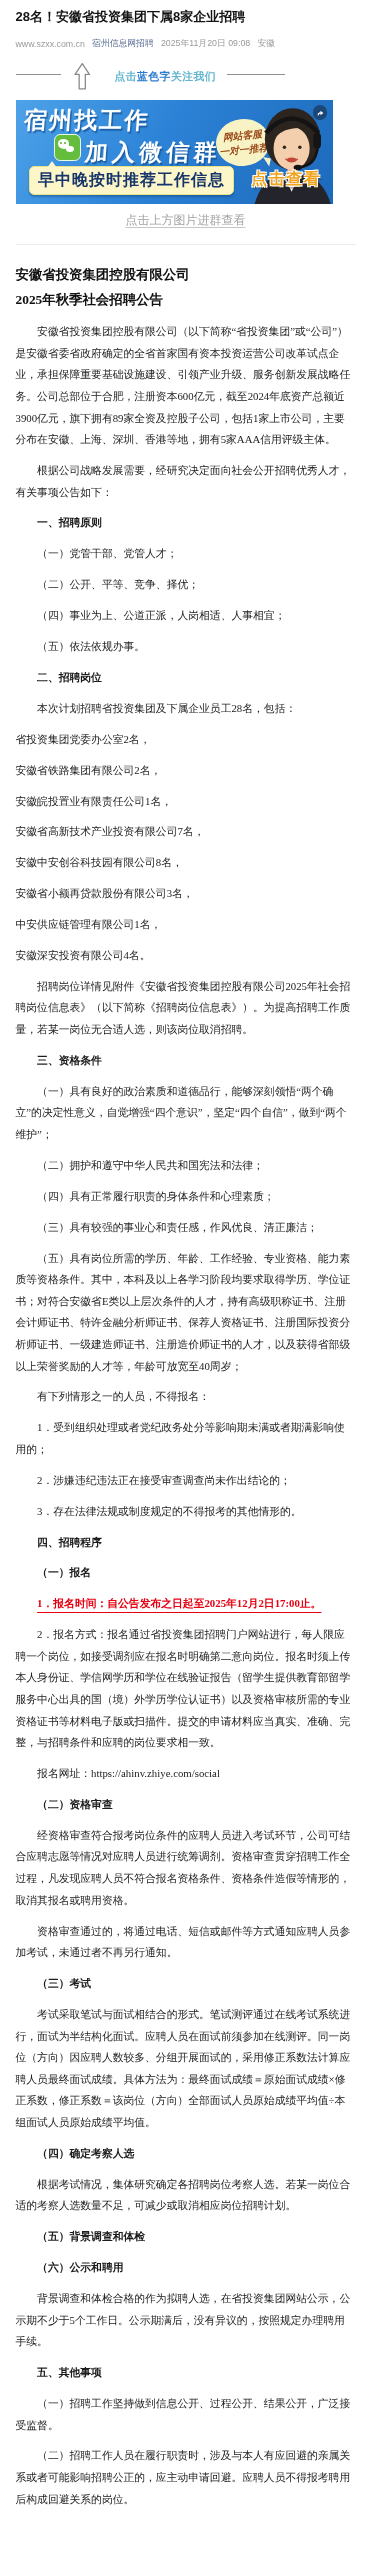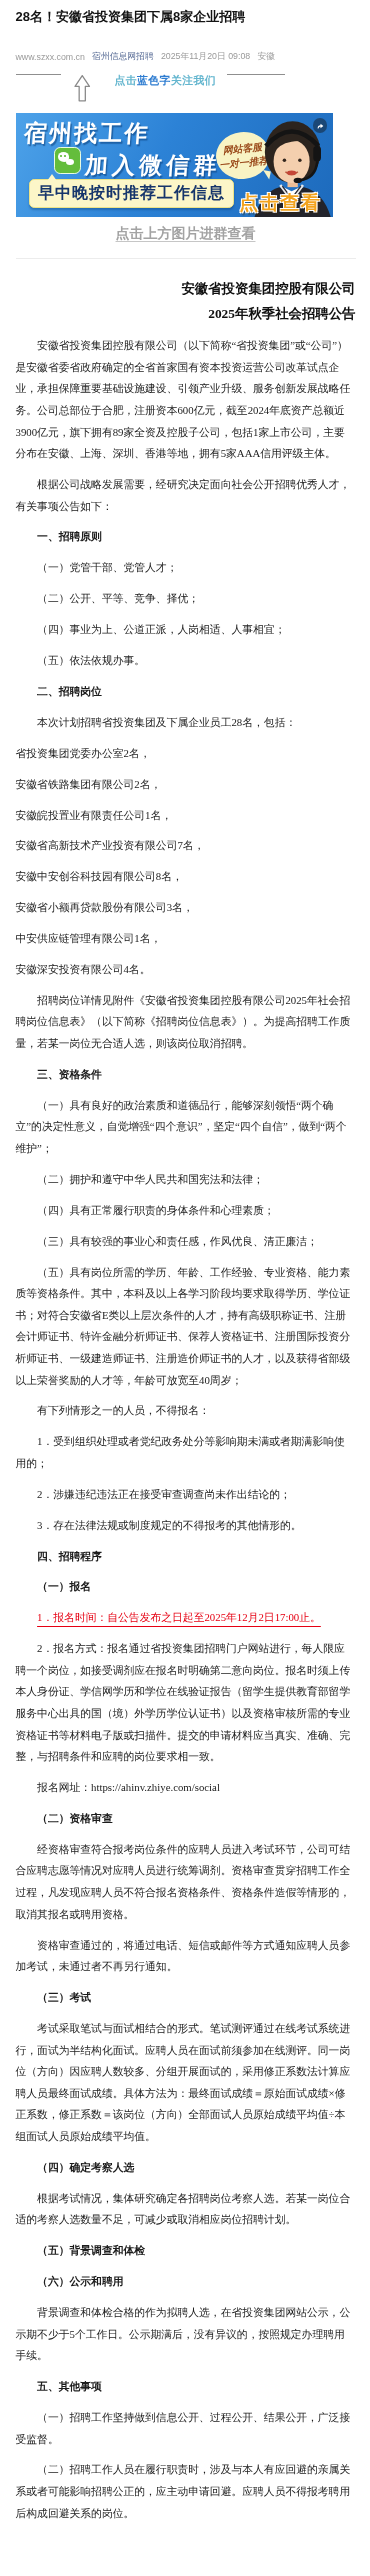--- a/index.html
+++ b/index.html
@@ -5,25 +5,25 @@
   html,body{margin:0;padding:0;}
   body{
     width:371px;height:3108px;overflow:hidden;background:#ffffff;
     font-family:"Liberation Sans","DejaVu Sans",sans-serif;color:#1a1a1a;
     position:relative;
   }
   .container{padding:0 15.5px;}
 
   
   .title{font-size:13px;line-height:20.6px;font-weight:700;color:#141414;margin:7.2px 0 0 0;}
-  .meta{margin-top:23px;font-size:8.8px;color:#9a9a9a;display:flex;gap:7.2px;align-items:center;white-space:nowrap;}
+  .meta{margin-top:10px;font-size:8.8px;color:#9a9a9a;display:flex;gap:7.2px;align-items:center;white-space:nowrap;}
   .meta .account{color:#576b95;cursor:pointer;}
 
   
-  .follow{margin-top:11.3px;height:32px;display:flex;align-items:flex-start;}
+  .follow{margin-top:11.3px;height:32px;display:flex;align-items:center;}
   .fline{height:1px;background:#8f8f8f;margin-bottom:5.2px;}
   .fline.left{width:45px;}
   .fline.right{width:58px;margin-left:11.3px;}
   .arrow-wrap{margin:0 23px 0 12.4px;}
   .follow-text{font-size:10.8px;font-weight:700;letter-spacing:0.5px;margin-bottom:1px;white-space:nowrap;}
   .ft-a{color:#64b6cf;}
   .ft-b{color:#2f7dd1;}
 
   
   .banner{
@@ -44,42 +44,42 @@
     padding:3.1px 8.2px;font-size:16px;font-weight:700;color:#16356b;letter-spacing:1px;white-space:nowrap;
     box-shadow:0 1.5px 2.1px rgba(0,40,90,.3);}
   .pill::before{content:"";position:absolute;left:17.5px;top:-6.2px;width:0;height:0;
     border-left:5.2px solid transparent;border-right:5.2px solid transparent;border-bottom:7.2px solid #fcf6c8;}
   .bubble{position:absolute;left:200px;top:18.5px;width:54px;height:47px;background:#f8f3c4;border-radius:50%;
     transform:rotate(-6deg);display:flex;flex-direction:column;align-items:center;justify-content:center;
     font-family:"Liberation Serif","DejaVu Serif",serif;font-style:italic;font-weight:700;color:#9c4d1e;}
   .bubble::after{content:"";position:absolute;right:2.1px;bottom:-2.1px;width:0;height:0;
     border-left:8.2px solid transparent;border-top:8.2px solid #f8f3c4;transform:rotate(18deg);}
   .bubble .bl{font-size:9.8px;line-height:13.4px;white-space:nowrap;}
-  .cta{position:absolute;right:11.3px;bottom:1px;font-size:19px;font-weight:900;color:#f2a31e;letter-spacing:1.5px;white-space:nowrap;
+  .cta{position:absolute;right:11.3px;bottom:14px;font-size:16px;font-weight:900;color:#f2a31e;letter-spacing:1.5px;white-space:nowrap;
     text-shadow:-1px -1px 0 #fff,1px -1px 0 #fff,-1px 1px 0 #fff,1px 1px 0 #fff,2.1px 2.6px 1.5px rgba(60,40,0,.45);}
   .share{position:absolute;right:5.2px;top:5.2px;width:14.4px;height:14.4px;border-radius:50%;
     background:rgba(20,30,40,.5);display:flex;align-items:center;justify-content:center;cursor:pointer;}
   .person{position:absolute;right:0;bottom:0;width:91px;height:103px;}
   .bn-dots{position:absolute;left:86px;bottom:14.4px;color:rgba(255,255,255,.8);font-size:6.7px;letter-spacing:1px;}
 
-  .caption{margin-top:8.2px;text-align:center;color:#a3a3a3;font-size:14px;
-    text-decoration:underline;text-decoration-color:#c6c6c6;text-underline-offset:3.1px;font-weight:bold;}
+  .caption{margin-top:8.2px;text-align:center;color:#a3a3a3;font-size:12px;
+    text-decoration:underline;text-decoration-color:#c6c6c6;text-underline-offset:3.1px;}
 
   .divider{height:0.5px;background:#ececec;margin-top:14.4px;}
 
   
   .article{font-family:"Liberation Serif","DejaVu Serif",serif;color:#1c1c1c;}
   .aheads{margin-top:17.5px;}
-  .ahead{font-size:13.4px;line-height:25px;font-weight:700;text-align:right;color:#111;}
+  .ahead{font-size:13.4px;line-height:25px;font-weight:700;text-align:left;color:#111;}
   .article-body{margin-top:7.2px;font-size:10.8px;line-height:21.6px;}
   .blk{margin:9.3px 0;text-indent:2em;}
   .blk.sec{font-weight:700;}
   .blk.sub{font-weight:700;}
   .blk.bold{font-weight:400;text-indent:0;}
-  .blk.red{color:#e60012;font-weight:400;text-decoration:underline;
+  .blk.red{color:#e60012;font-weight:700;text-decoration:underline;
     text-decoration-color:#e60012;text-decoration-thickness:1px;text-underline-offset:5.2px;}
 </style>
 </head>
 <body>
 
 <div class="container">
 
   <h1 class="title">28名！安徽省投资集团下属8家企业招聘</h1>
 
   <div class="meta">

